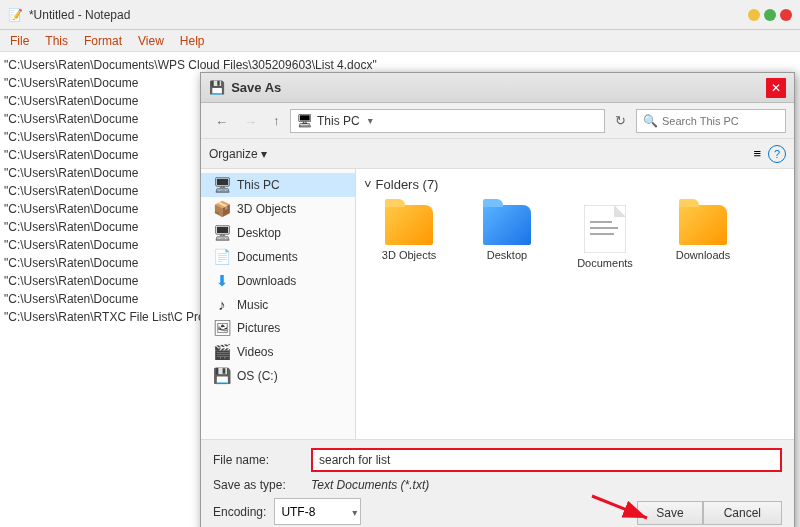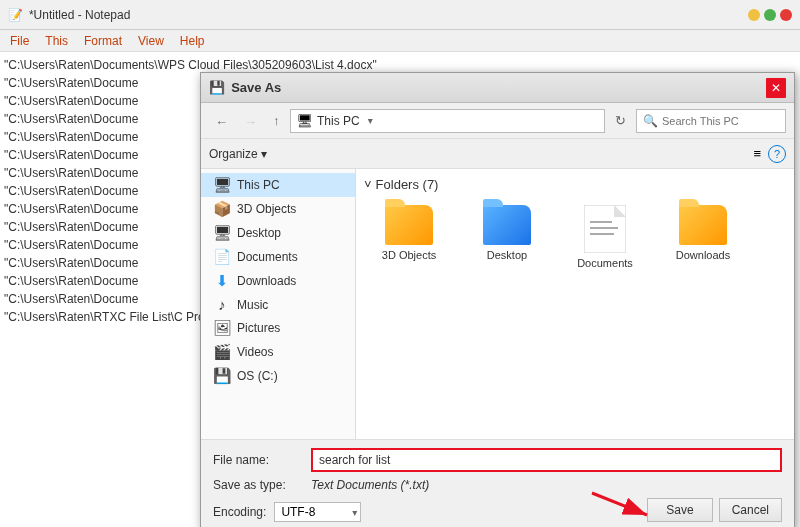--- a/index.html
+++ b/index.html
@@ -407,21 +407,21 @@
       align-items: center;
       gap: 8px;
     }
 
     .encoding-label {
       font-size: 12px;
       color: #333;
     }
 
     .encoding-select {
-      height: 20px;
+      height: 27px;
       border: 1px solid #bbb;
       background: white;
       padding: 0 18px 0 6px;
       font-size: 12px;
       appearance: none;
       cursor: pointer;
     }
 
     .encoding-select-wrapper {
       position: relative;
@@ -434,37 +434,36 @@
       right: 4px;
       top: 50%;
       transform: translateY(-50%);
       font-size: 10px;
       color: #666;
       pointer-events: none;
     }
 
     .buttons-group {
       display: flex;
-      gap: 6px;
       border-radius: 9px;
     }
 
     .save-btn {
       background: linear-gradient(to bottom, #f5f5f5, #e5e5e5);
       border: 1px solid #bbb;
       padding: 4px 18px;
       font-size: 12px;
       cursor: pointer;
       color: #333;
     }
 
     .cancel-btn {
       background: linear-gradient(to bottom, #f5f5f5, #e5e5e5);
       border: 1px solid #bbb;
-      padding: 4px 12px;
+      padding: 4px 20px;
       font-size: 12px;
       cursor: pointer;
       color: #333;
     }
   </style>
 </head>
 <body>
 
 <div class="notepad-bg">
   <div class="notepad-titlebar">

